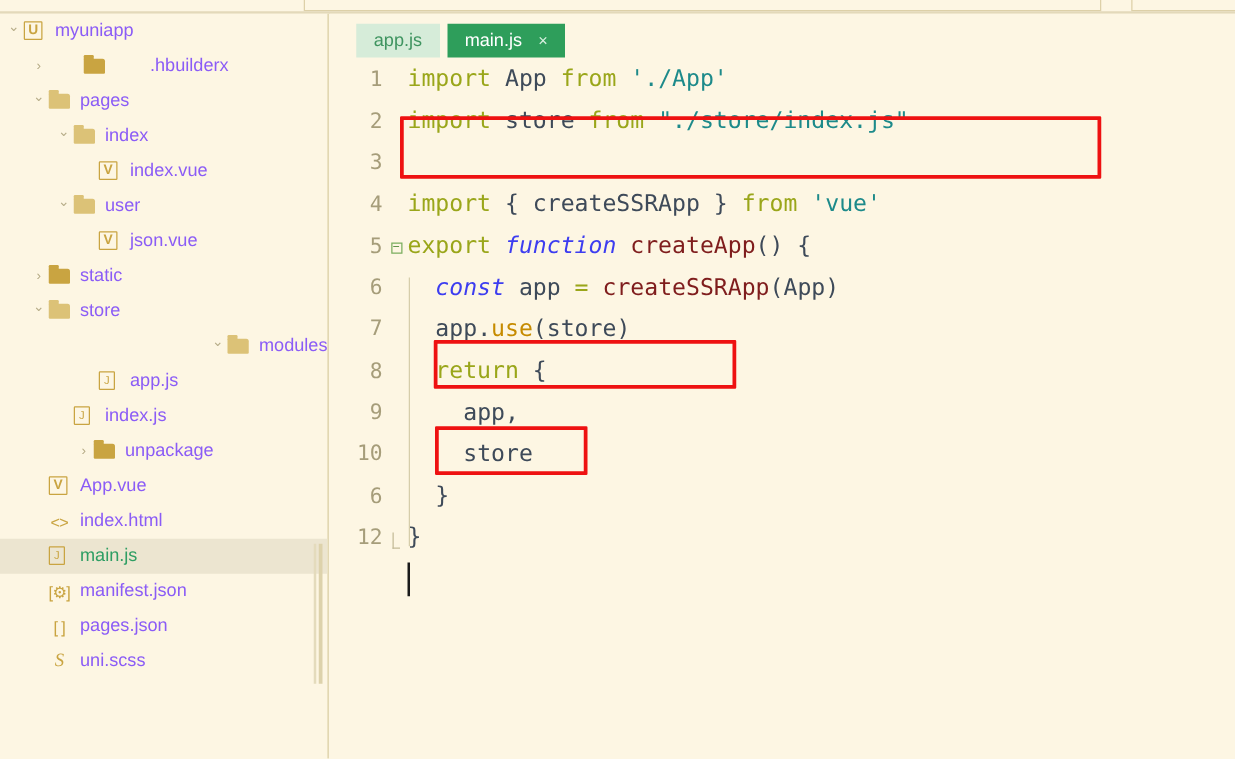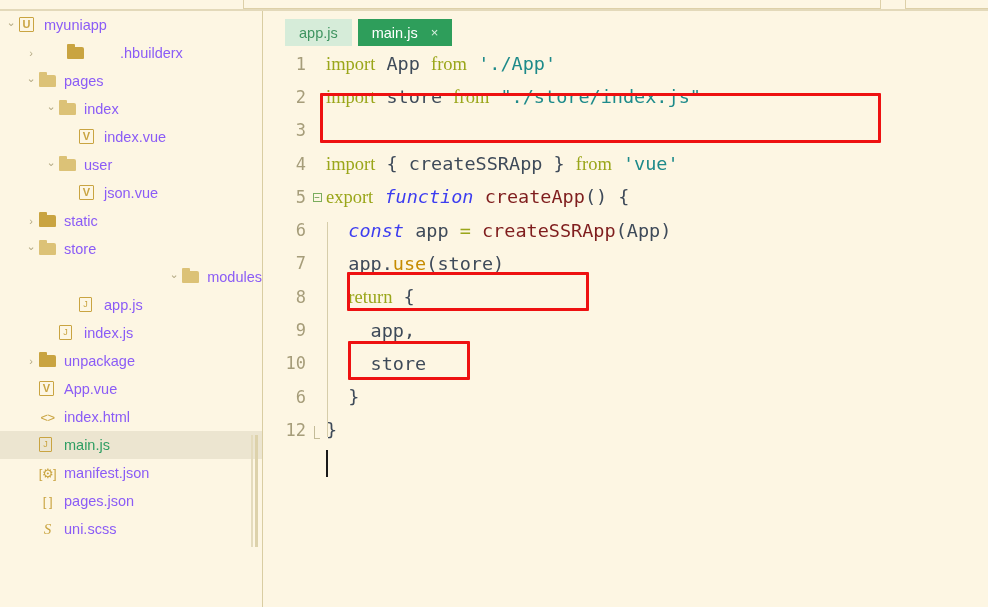--- a/index.html
+++ b/index.html
@@ -213,21 +213,21 @@
 
   
   .indent-guide {
     position: absolute;
     left: 62px;
     width: 1px;
     background: #d6cdaa;
   }
 
   
-  .t-kw      { color: #9aa61a; font-family: Liberation Serif, serif; }
+  .t-kw      { color: #9aa61a; }
   .t-kw2     { color: #3d3df0; font-style: italic; }
   .t-str     { color: #1d8a8a; }
   .t-ident   { color: #3e4a59; }
   .t-func    { color: #7f1d1d; }
   .t-op      { color: #9aa61a; }
   .t-punc    { color: #3e4a59; }
   .t-method  { color: #c68b00; }
 
   
   #caret {
@@ -321,21 +321,21 @@
           </span>
           <span class="tree-label">app.js</span>
         </div>
         <div class="tree-row" style="padding-left: 44px;">
           <span class="twisty none"></span>
           <span class="ico doc">
             <span class="glyph">J</span>
           </span>
           <span class="tree-label">index.js</span>
         </div>
-        <div class="tree-row" style="padding-left: 24px;">
+        <div class="tree-row" style="padding-left: 24px; margin-left: 36px;">
           <span class="twisty closed"></span>
           <span class="ico folder"></span>
           <span class="tree-label">unpackage</span>
         </div>
         <div class="tree-row" style="padding-left: 24px;">
           <span class="twisty none"></span>
           <span class="ico boxed">
             <span class="glyph">V</span>
           </span>
           <span class="tree-label">App.vue</span>

